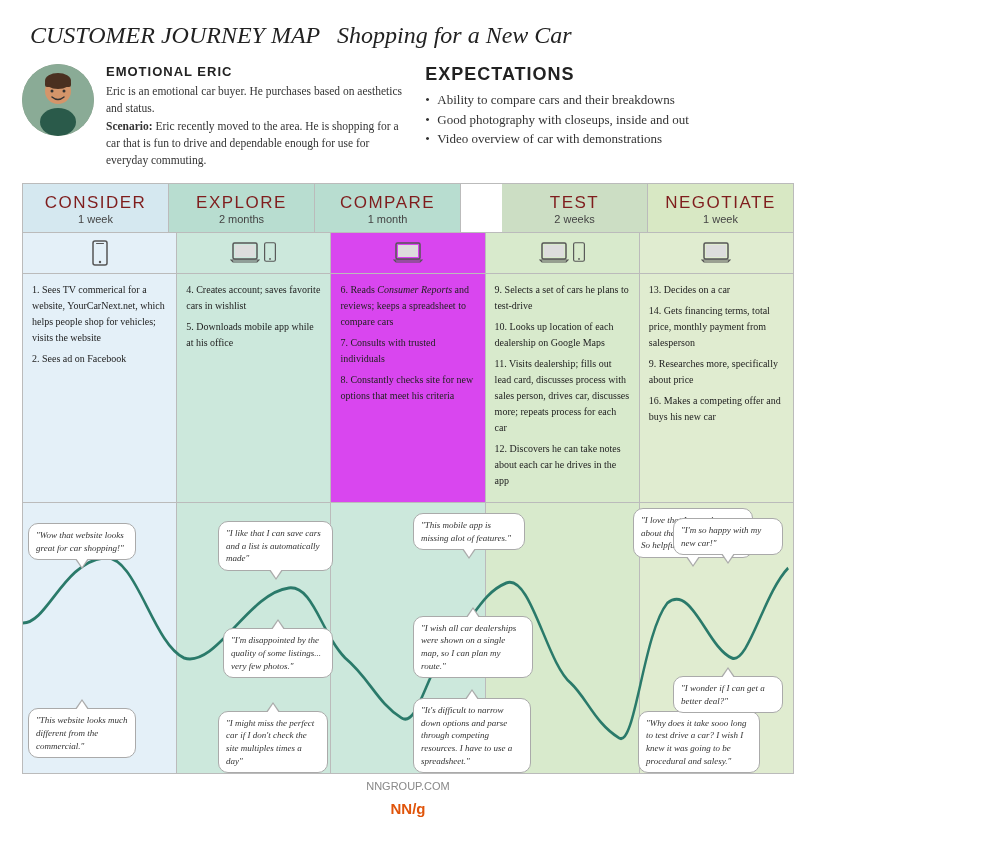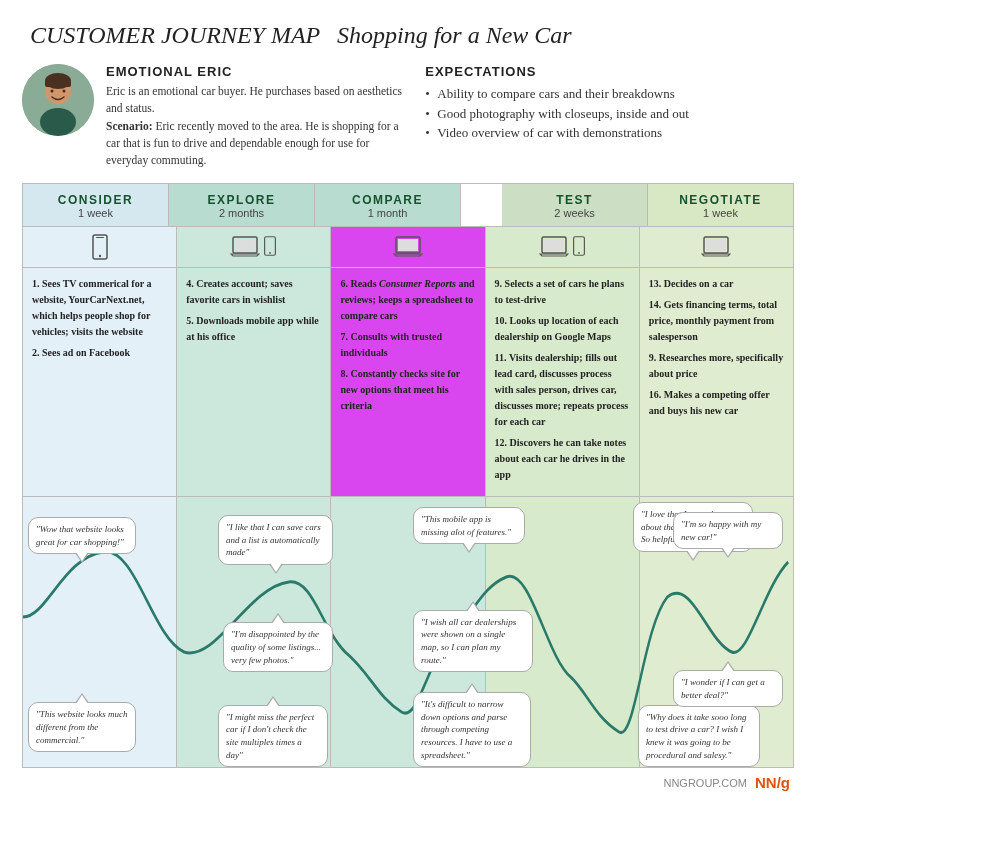--- a/index.html
+++ b/index.html
@@ -87,21 +87,21 @@
     }
     .persona-info .persona-desc strong {
       font-weight: 700;
     }
     .expectations {
       flex: 1.2;
     }
     .expectations .exp-title {
       font-family: Arial, sans-serif;
       font-weight: 700;
-      font-size: 13px;
+      font-size: 18px;
       text-transform: uppercase;
       letter-spacing: 1px;
       margin-bottom: 5px;
       color: #222;
     }
     .expectations ul {
       list-style: none;
       padding: 0;
     }
     .expectations ul li {
@@ -154,25 +154,25 @@
     .cell-compare-light  { background: #d946ef; }
     .cell-test-light     { background: #d8eacc; }
     .cell-negotiate-light{ background: #e0ecd0; }
 
     .phase-hdr {
       text-align: center;
       padding: 9px 4px 7px;
     }
     .phase-hdr-name {
       font-family: Arial, sans-serif;
-      font-weight: 700;
-      font-size: 12px;
+      font-weight: 400;
+      font-size: 17px;
       text-transform: uppercase;
       letter-spacing: 1.5px;
-      color: #14532d;
+      color: #7f1d1d;
     }
     .phase-hdr-dur {
       font-family: Arial, sans-serif;
       font-size: 11px;
       color: #444;
     }
 
     .device-cell {
       display: flex;
       justify-content: center;
@@ -181,21 +181,20 @@
       gap: 3px;
       min-height: 38px;
     }
 
     .action-cell {
       padding: 8px 9px;
       font-size: 10px;
       line-height: 1.6;
       color: #222;
       min-height: 155px;
-      font-weight: bold;
     }
     .action-cell p { margin-bottom: 5px; }
     .action-cell em { font-style: italic; }
 
     .bubble-box {
       position: absolute;
       background: #fff;
       border: 1.5px solid #aaa;
       border-radius: 10px;
       padding: 5px 7px;
@@ -499,18 +498,18 @@
         <span>"I'm so happy with my new car!"</span>
       </div>
 
       <div class="bubble-box tail-up" style="position:absolute;right:10px;bottom:60px;max-width:110px;z-index:10;">
         <span>"I wonder if I can get a better deal?"</span>
       </div>
     </div>
 
   </div>
 
-  <div style="display:flex;justify-content:flex-end;align-items:center;padding:6px 4px 0;gap:8px;">
+  <div style="display:flex;justify-content:flex-end;align-items:center;padding:6px 4px 0;gap:8px;flex-direction:column;">
     <span style="font-family:Arial,sans-serif;font-size:11px;color:#888;">NNGROUP.COM</span>
     <span style="font-family:Arial,sans-serif;font-weight:900;font-size:15px;color:#e0540a;">NN/g</span>
   </div>
 
 </div>
 
 </body></html>

